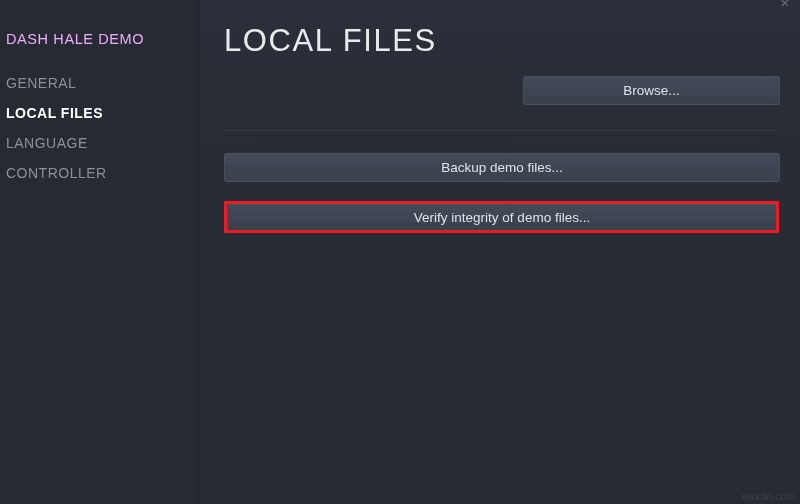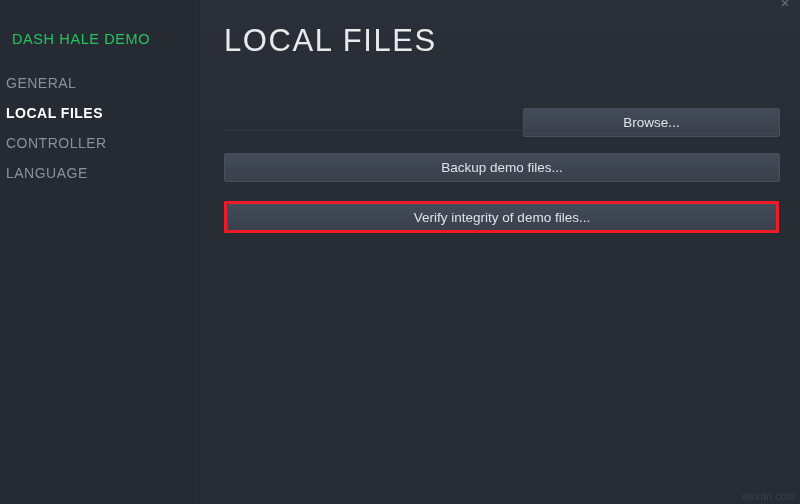--- a/index.html
+++ b/index.html
@@ -27,25 +27,25 @@
     top: 0;
     width: 200px;
     height: 504px;
     background: #262a32;
     border-right: 1px solid #23262e;
     box-sizing: border-box;
   }
 
   #game-title {
     position: absolute;
-    left: 12px;
+    left: 6px;
     top: 31px;
     font-size: 14.5px;
     letter-spacing: 0.6px;
-    color: #22c55e;
+    color: #f0abfc;
     white-space: nowrap;
   }
 
   #nav {
     position: absolute;
     left: 0;
     top: 68px;
     width: 200px;
   }
   .nav-item {
@@ -121,21 +121,20 @@
     justify-content: center;
     cursor: pointer;
     white-space: nowrap;
   }
 
   #btn-browse {
     left: 323px;
     top: 76px;
     width: 257px;
     height: 29px;
-    margin-top: 32px;
   }
 
   #btn-backup {
     left: 24px;
     top: 153px;
     width: 556px;
     height: 29px;
   }
 
   #btn-verify {
@@ -185,22 +184,22 @@
 <body>
 
 <div id="app">
 
   <div id="sidebar">
     <div id="game-title">DASH HALE DEMO</div>
 
     <div id="nav">
       <div class="nav-item">GENERAL</div>
       <div class="nav-item active">LOCAL FILES</div>
+      <div class="nav-item">LANGUAGE</div>
       <div class="nav-item">CONTROLLER</div>
-      <div class="nav-item">LANGUAGE</div>
     </div>
   </div>
 
   <div id="content">
 
     <div id="close-icon">×</div>
 
     <div id="page-title">LOCAL FILES</div>
 
 

